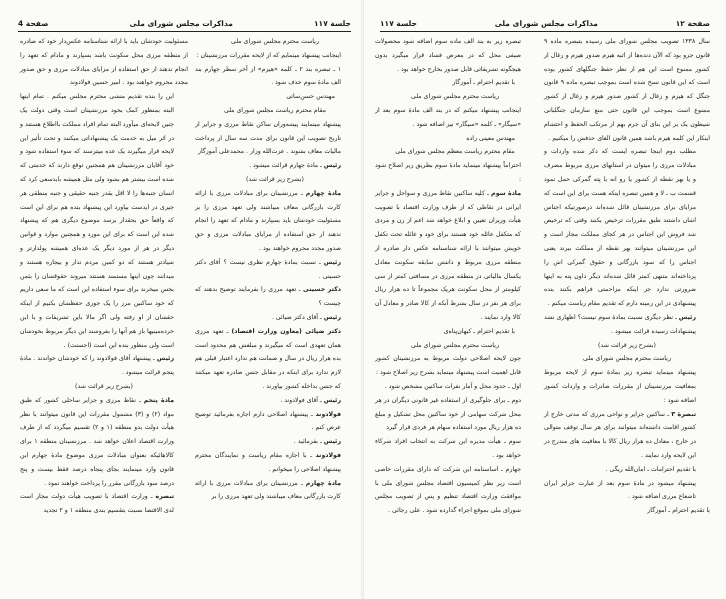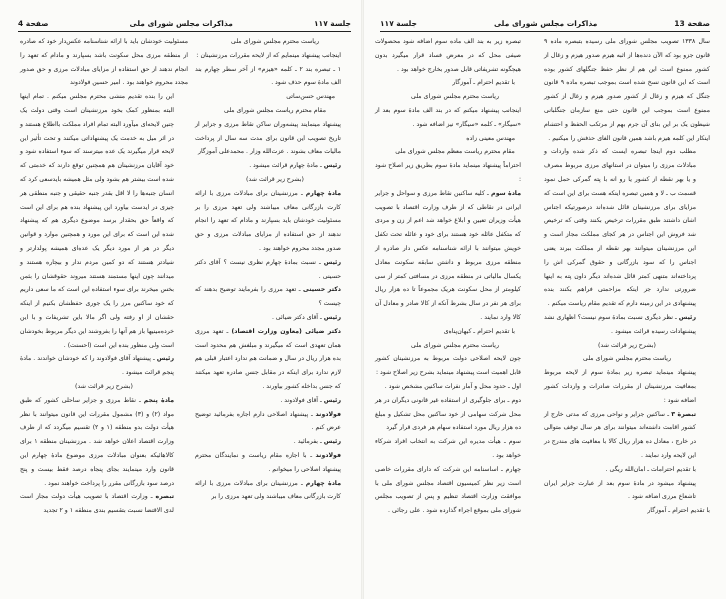--- a/index.html
+++ b/index.html
@@ -47,21 +47,21 @@
 <div class="page right"></div>
 <div class="fold"></div>
 
 <div class="header left-h">
   <span>جلسة ۱۱۷</span>
   <span>مذاکرات مجلس شورای ملی</span>
   <span>صفحة 4</span>
 </div>
 
 <div class="header right-h">
-  <span>صفحة 13</span>
+  <span>صفحة ۱۲</span>
   <span>مذاکرات مجلس شورای ملی</span>
   <span>جلسة ۱۱۷</span>
 </div>
 
 <div class="col col-1">
     <p>سال ۱۳۳۸ تصویب مجلس شورای ملی رسیده بتبصره ماده ۹ قانون جزو بود که الآن دنده‌ها از اثبه هیزم صدور هیزم و زغال از کشور ممنوع است این هم از نظر حفظ جنگلهای کشور بوده است که این قانون نسخ شده است بموجب تبصره ماده ۹ قانون جنگل که هیزم و زغال از کشور صدور هیزم و زغال از کشور ممنوع است بموجب این قانون حتی منع سازمان جنگلبانی شیطون یک بر این بنای آن جرم بهم از مرتکب الحفظ و احتشام اینکار این کلمه هیزم باشد همین قانون الغای حذفش را میکنیم .</p>
     <p class="indent">مطلب دوم اینجا تبصره ایست که ذکر شده واردات و مبادلات مرزی را میتوان در استانهای مرزی مربوط مصرف و یا بهر نقطه از کشور یا رو انه با پته گمرکی حمل نمود قسمت ب ـ لا و همین تبصره اینکه هست برای این است که مزایای برای مرزنشینان قائل شده‌اند درصورتیکه اجناس اشان داشتند طبق مقررات ترخیص بکنند وقتی که ترخیص شد فروش این اجناس در هر کجای مملکت مجاز است و این مرزنشینان میتوانند بهر نقطه از مملکت ببرند یعنی اجناس را که سود بازرگانی و حقوق گمرکی اش را پرداخته‌اند متنهی کمتر قائل شده‌اند دیگر داون پته به اینها ضرورتی ندارد جز اینکه مزاحمتی فراهم بکنند بنده پیشنهادی در این زمینه دارم که تقدیم مقام ریاست میکنم .</p>
     <p class="indent"><b>رئیس</b> ـ نظر دیگری نسبت بمادهٔ سوم نیست؟ اظهاری نشد پیشنهادات رسیده قرائت میشود .</p>
     <p class="center">(بشرح زیر قرائت شد)</p>
     <p class="center">ریاست محترم مجلس شورای ملی</p>

